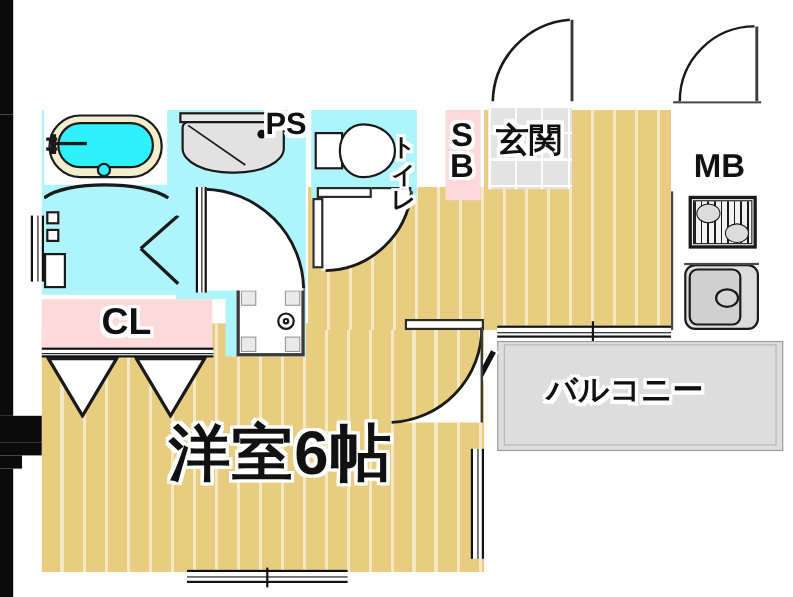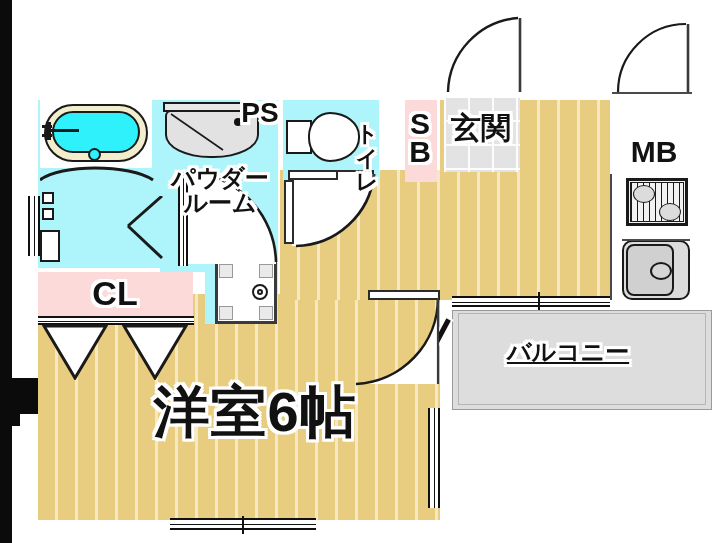--- a/index.html
+++ b/index.html
@@ -386,31 +386,29 @@
   <svg class="tri-wrap" style="left:42px; top:324px; width:66px; height:56px;" viewBox="0 0 66 56">
     <polygon points="2,2 64,2 33,54" fill="#ffffff" stroke="#1a1a1a" stroke-width="3"></polygon>
   </svg>
   <svg class="tri-wrap" style="left:122px; top:324px; width:66px; height:56px;" viewBox="0 0 66 56">
     <polygon points="2,2 64,2 33,54" fill="#ffffff" stroke="#1a1a1a" stroke-width="3"></polygon>
   </svg>
 
   <div class="tx" style="left:140px; top:383px; width:230px; font-size:56px; letter-spacing:1px;">洋室6帖</div>
 
 
-  <div class="tx" style="left: 168px; top: 166px; width: 104px; font-size: 24px; white-space: pre-line;">パウダー
-ルーム</div>
 
   <div class="tx vertical" style="left:352px; top:108px; width:26px; font-size:22px;">トイレ</div>
 
   <div class="tx" style="left:80px; top:276px; width:70px; font-size:34px;">CL</div>
 
   <div class="tx" style="left:445px; top:112px; width:72px; font-size:30px;">玄関</div>
 
   <div class="tx" style="left: 402px; top: 110px; width: 36px; font-size: 30px; line-height: 0.92; white-space: pre-line;"><span style="white-space:pre-line;">S
 B</span></div>
 
   <div class="tx nosh" style="left:618px; top:112px; width:72px; font-size:30px;margin-top:24px;">MB</div>
 
   <div class="tx" style="left:236px; top:98px; width:48px; font-size:28px;">PS</div>
 
-  <div class="tx" style="left:478px; top:340px; width:180px; font-size:24px;text-decoration:underline;">バルコニー</div>
+  <div class="tx" style="left:478px; top:340px; width:180px; font-size:28px;">バルコニー</div>
 
 </div>
 
 </body></html>

